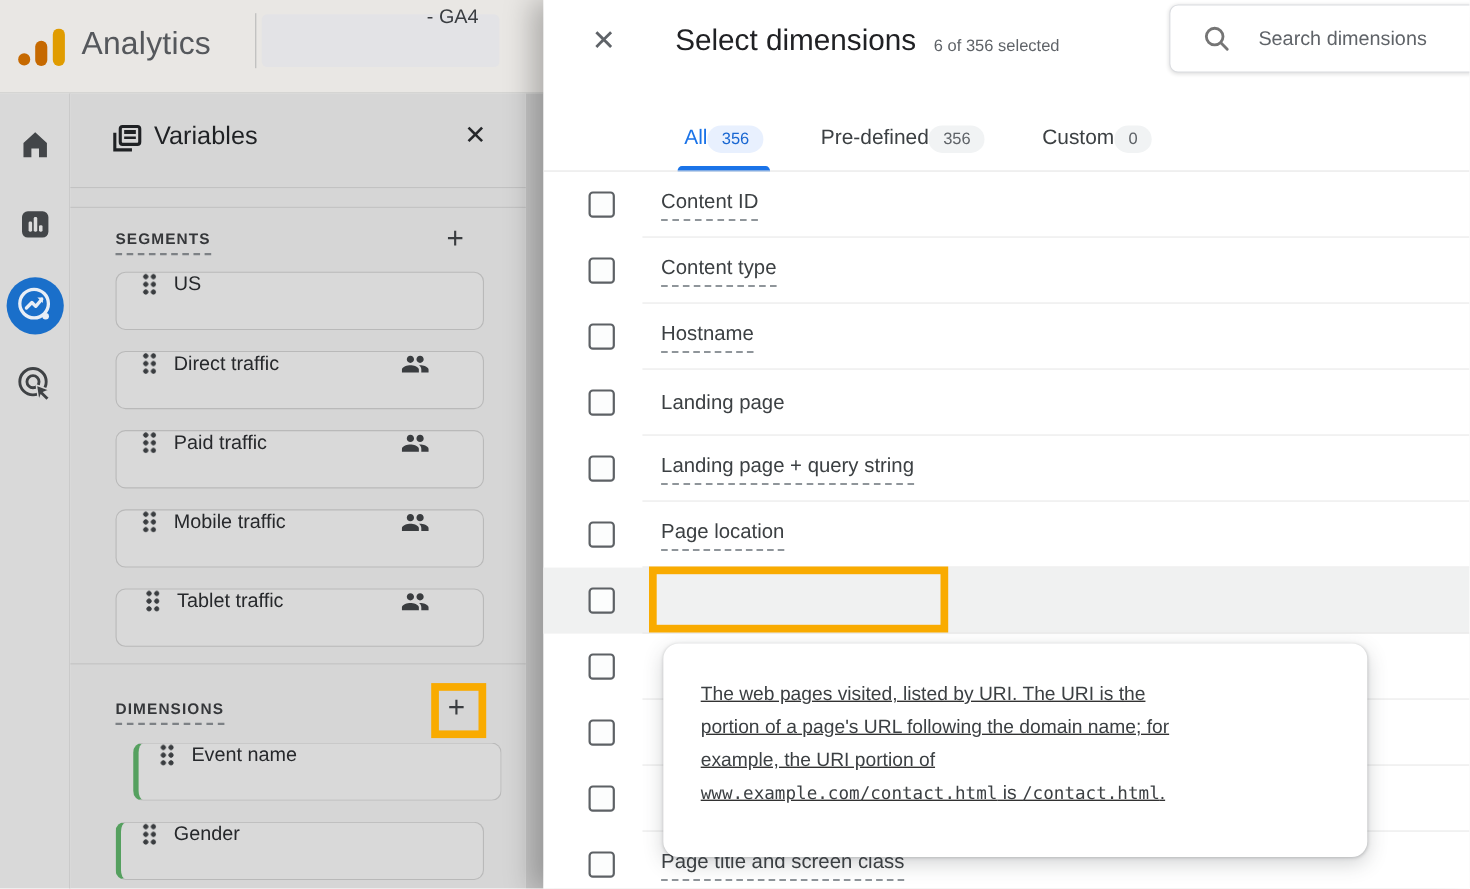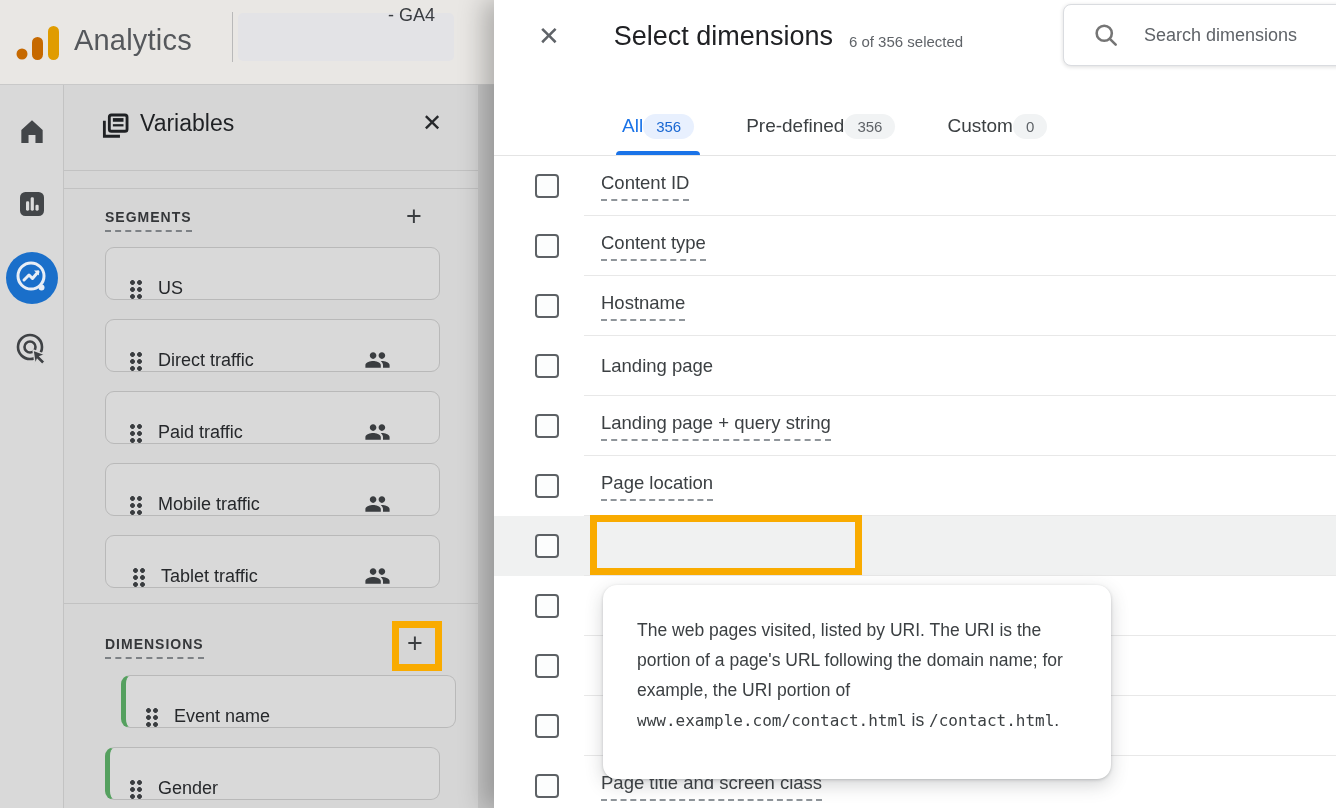--- a/index.html
+++ b/index.html
@@ -24,21 +24,21 @@
   
   #variables-panel { position:absolute; left:64px; top:85px; width:414px; height:723px; background:#d6d6d6; }
   #vp-header-icon { position:absolute; left:34px; top:25px; }
   #vp-title { position:absolute; left:76px; top:25px; font-size:23px; color:#1f2124; }
   #vp-close { position:absolute; left:358px; top:24px; font-size:24px; color:#26282b; cursor:pointer; }
   .vp-divider { position:absolute; left:0; width:414px; height:1px; background:#c2c2c2; }
   .section-label { position:absolute; left:41px; font-size:14px; letter-spacing:1px; color:#35373a; font-weight:bold;
     border-bottom:2px dashed #7d8185; padding-bottom:5px; }
   .section-plus { position:absolute; font-size:27px; font-weight:400; color:#3a3d40; line-height:1; cursor:pointer; }
   .vp-card { position:absolute; left:41px; width:335px; height:53px; background:#d9d9d9;
-    border:1px solid #b9b9b9; border-radius:9px; display:flex; align-items:flex-end; padding-left:23px; }
+    border:1px solid #b9b9b9; border-radius:9px; display:flex; align-items:flex-start; padding-left:23px; }
   .vp-card .drag { width:13px; height:20px; margin-right:16px;
     background-image:radial-gradient(circle, #3a3d40 2.1px, transparent 2.6px);
     background-size:7px 7px; background-position:0 0; }
   .vp-card .card-label { font-size:18px; color:#26282b; flex:1; }
   .vp-card .people { margin-right:48px; }
   .vp-card.green { border-left:5px solid #55a05f; padding-left:19px; }
 
   #canvas-strip { position:absolute; left:478px; top:85px; width:16px; height:723px; background:#c7c7c7; }
 
   
@@ -69,23 +69,23 @@
   #dim-list { position:absolute; left:0; top:156px; width:842px; }
   .row { position:relative; height:60px; display:flex; align-items:center; }
   .row::after { content:""; position:absolute; left:90px; right:0; bottom:0; height:1px; background:#e8e8e8; }
   .row.highlighted { background:#f0f1f1; }
   .checkbox { position:absolute; left:41px; top:18px; width:24px; height:24px; border:2.5px solid #5d6165;
     border-radius:4px; background:#fcfdfd; cursor:pointer; }
   .row-label { margin-left:107px; font-size:18.5px; color:#3c4043; cursor:pointer; }
   .row-label.u { border-bottom:2px dashed #8f959a; padding-bottom:5px; }
 
   
-  #tooltip { position:absolute; left:109px; top:585px; width:508px; height:194px; background:#fff;
+  #tooltip { position:absolute; left:109px; top:585px; width:640px; height:194px; background:#fff;
     border-radius:14px; box-shadow:0 1px 3px rgba(60,64,67,.25), 0 6px 18px rgba(60,64,67,.22);
-    padding:30px 30px 0 34px; z-index:40; }
+    padding:30px 30px 0 34px; z-index:40;text-decoration:underline; }
   #tooltip p { font-size:17.5px; color:#3c4043; line-height:30px; }
   .mono { font-family:"DejaVu Sans Mono", monospace; font-size:16px; }
   .tt-mid, .tt-end { white-space:pre; }
 
   
   .annotation { position:absolute; border:7px solid #f9ab00; z-index:60; pointer-events:none; }
   #annotation-plus { left:392px; top:621px; width:50px; height:50px; }
   #annotation-row { left:590px; top:515px; width:272px; height:60px; }
 
   svg { display:block; }

